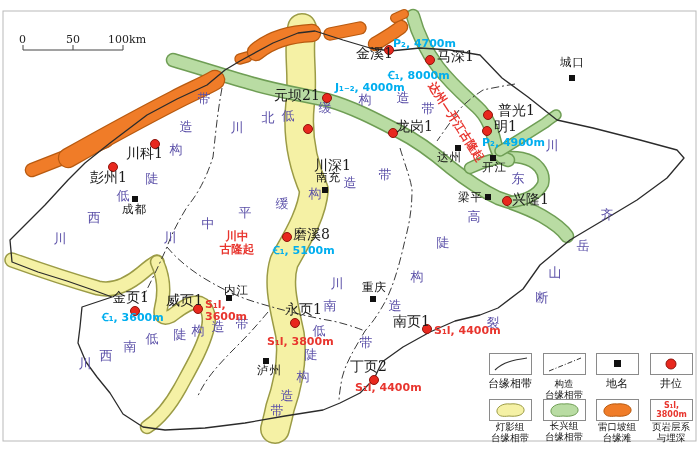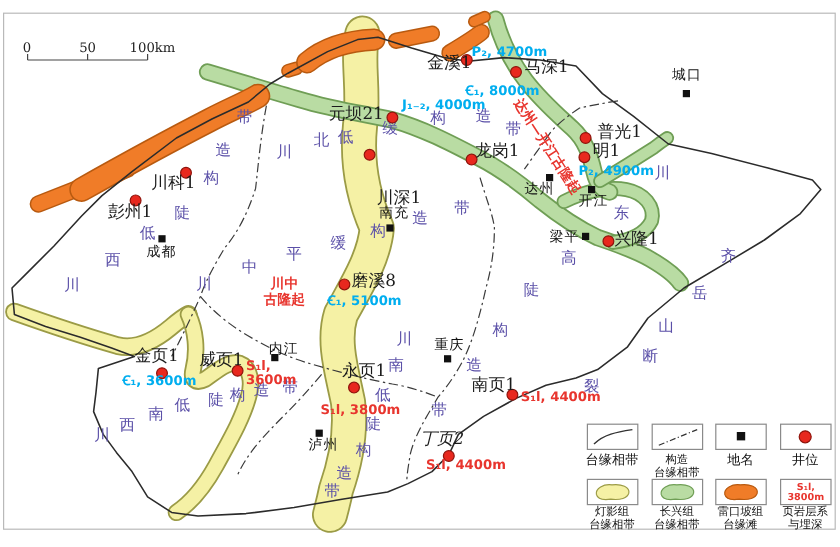--- a/index.html
+++ b/index.html
@@ -235,21 +235,21 @@
       <div class="well-label" style="left: 293px; top: 229px;">磨溪8</div>
       <div class="well-dot" style="left: 135px; top: 311px;"></div>
       <div class="well-label" style="left: 112px; top: 292px;">金页1</div>
       <div class="well-dot" style="left: 198px; top: 309px;"></div>
       <div class="well-label" style="left: 166px; top: 295px;">威页1</div>
       <div class="well-dot" style="left: 295px; top: 323px;"></div>
       <div class="well-label" style="left: 285px; top: 304px;">永页1</div>
       <div class="well-dot" style="left: 427px; top: 329px;"></div>
       <div class="well-label" style="left: 393px; top: 316px;">南页1</div>
       <div class="well-dot" style="left: 374px; top: 380px;"></div>
-      <div class="well-label" style="left: 350px; top: 361px; font-style: italic;">丁页2</div>
+      <div class="well-label" style="left: 350px; top: 361px;">丁页2</div>
       <div class="depth-label" style="left: 393px; top: 38px; color: rgb(0, 174, 239);">
         <div>P₂, 4700m</div>
       </div>
       <div class="depth-label" style="left: 388px; top: 70px; color: rgb(0, 174, 239);">
         <div>Ꞓ₁, 8000m</div>
       </div>
       <div class="depth-label" style="left: 335px; top: 82px; color: rgb(0, 174, 239);">
         <div>J₁₋₂, 4000m</div>
       </div>
       <div class="depth-label" style="left: 482px; top: 137px; color: rgb(0, 174, 239);">
@@ -304,21 +304,21 @@
       <div class="lg-box" style="left: 489px; top: 399px;"><svg width="41" height="20">
           <path d="M7,12 C6,7 13,3 20,4 C28,3 35,6 34,11 C33,15 27,17 19,16 C12,17 8,16 7,12 Z" fill="#f5f1a5" stroke="#9b9b46" stroke-width="1"></path>
         </svg></div>
       <div class="lg-label two" style="left: 475px; top: 421px;">
         <div>灯影组</div>
         <div>台缘相带</div>
       </div>
       <div class="lg-box" style="left: 543px; top: 399px;"><svg width="41" height="20">
           <path d="M7,12 C6,7 13,3 20,4 C28,3 35,6 34,11 C33,15 27,17 19,16 C12,17 8,16 7,12 Z" fill="#b9dca3" stroke="#6f9e55" stroke-width="1"></path>
         </svg></div>
-      <div class="lg-label two" style="left: 529px; top: 421px;">
+      <div class="lg-label two" style="left: 529px; top: 421px; font-family: Liberation Serif, serif;">
         <div>长兴组</div>
         <div>台缘相带</div>
       </div>
       <div class="lg-box" style="left: 596px; top: 399px;"><svg width="41" height="20">
           <path d="M7,12 C6,7 13,3 20,4 C28,3 35,6 34,11 C33,15 27,17 19,16 C12,17 8,16 7,12 Z" fill="#f07c28" stroke="#b85a10" stroke-width="1"></path>
         </svg></div>
       <div class="lg-label two" style="left: 582px; top: 421px;">
         <div>雷口坡组</div>
         <div>台缘滩</div>
       </div>

